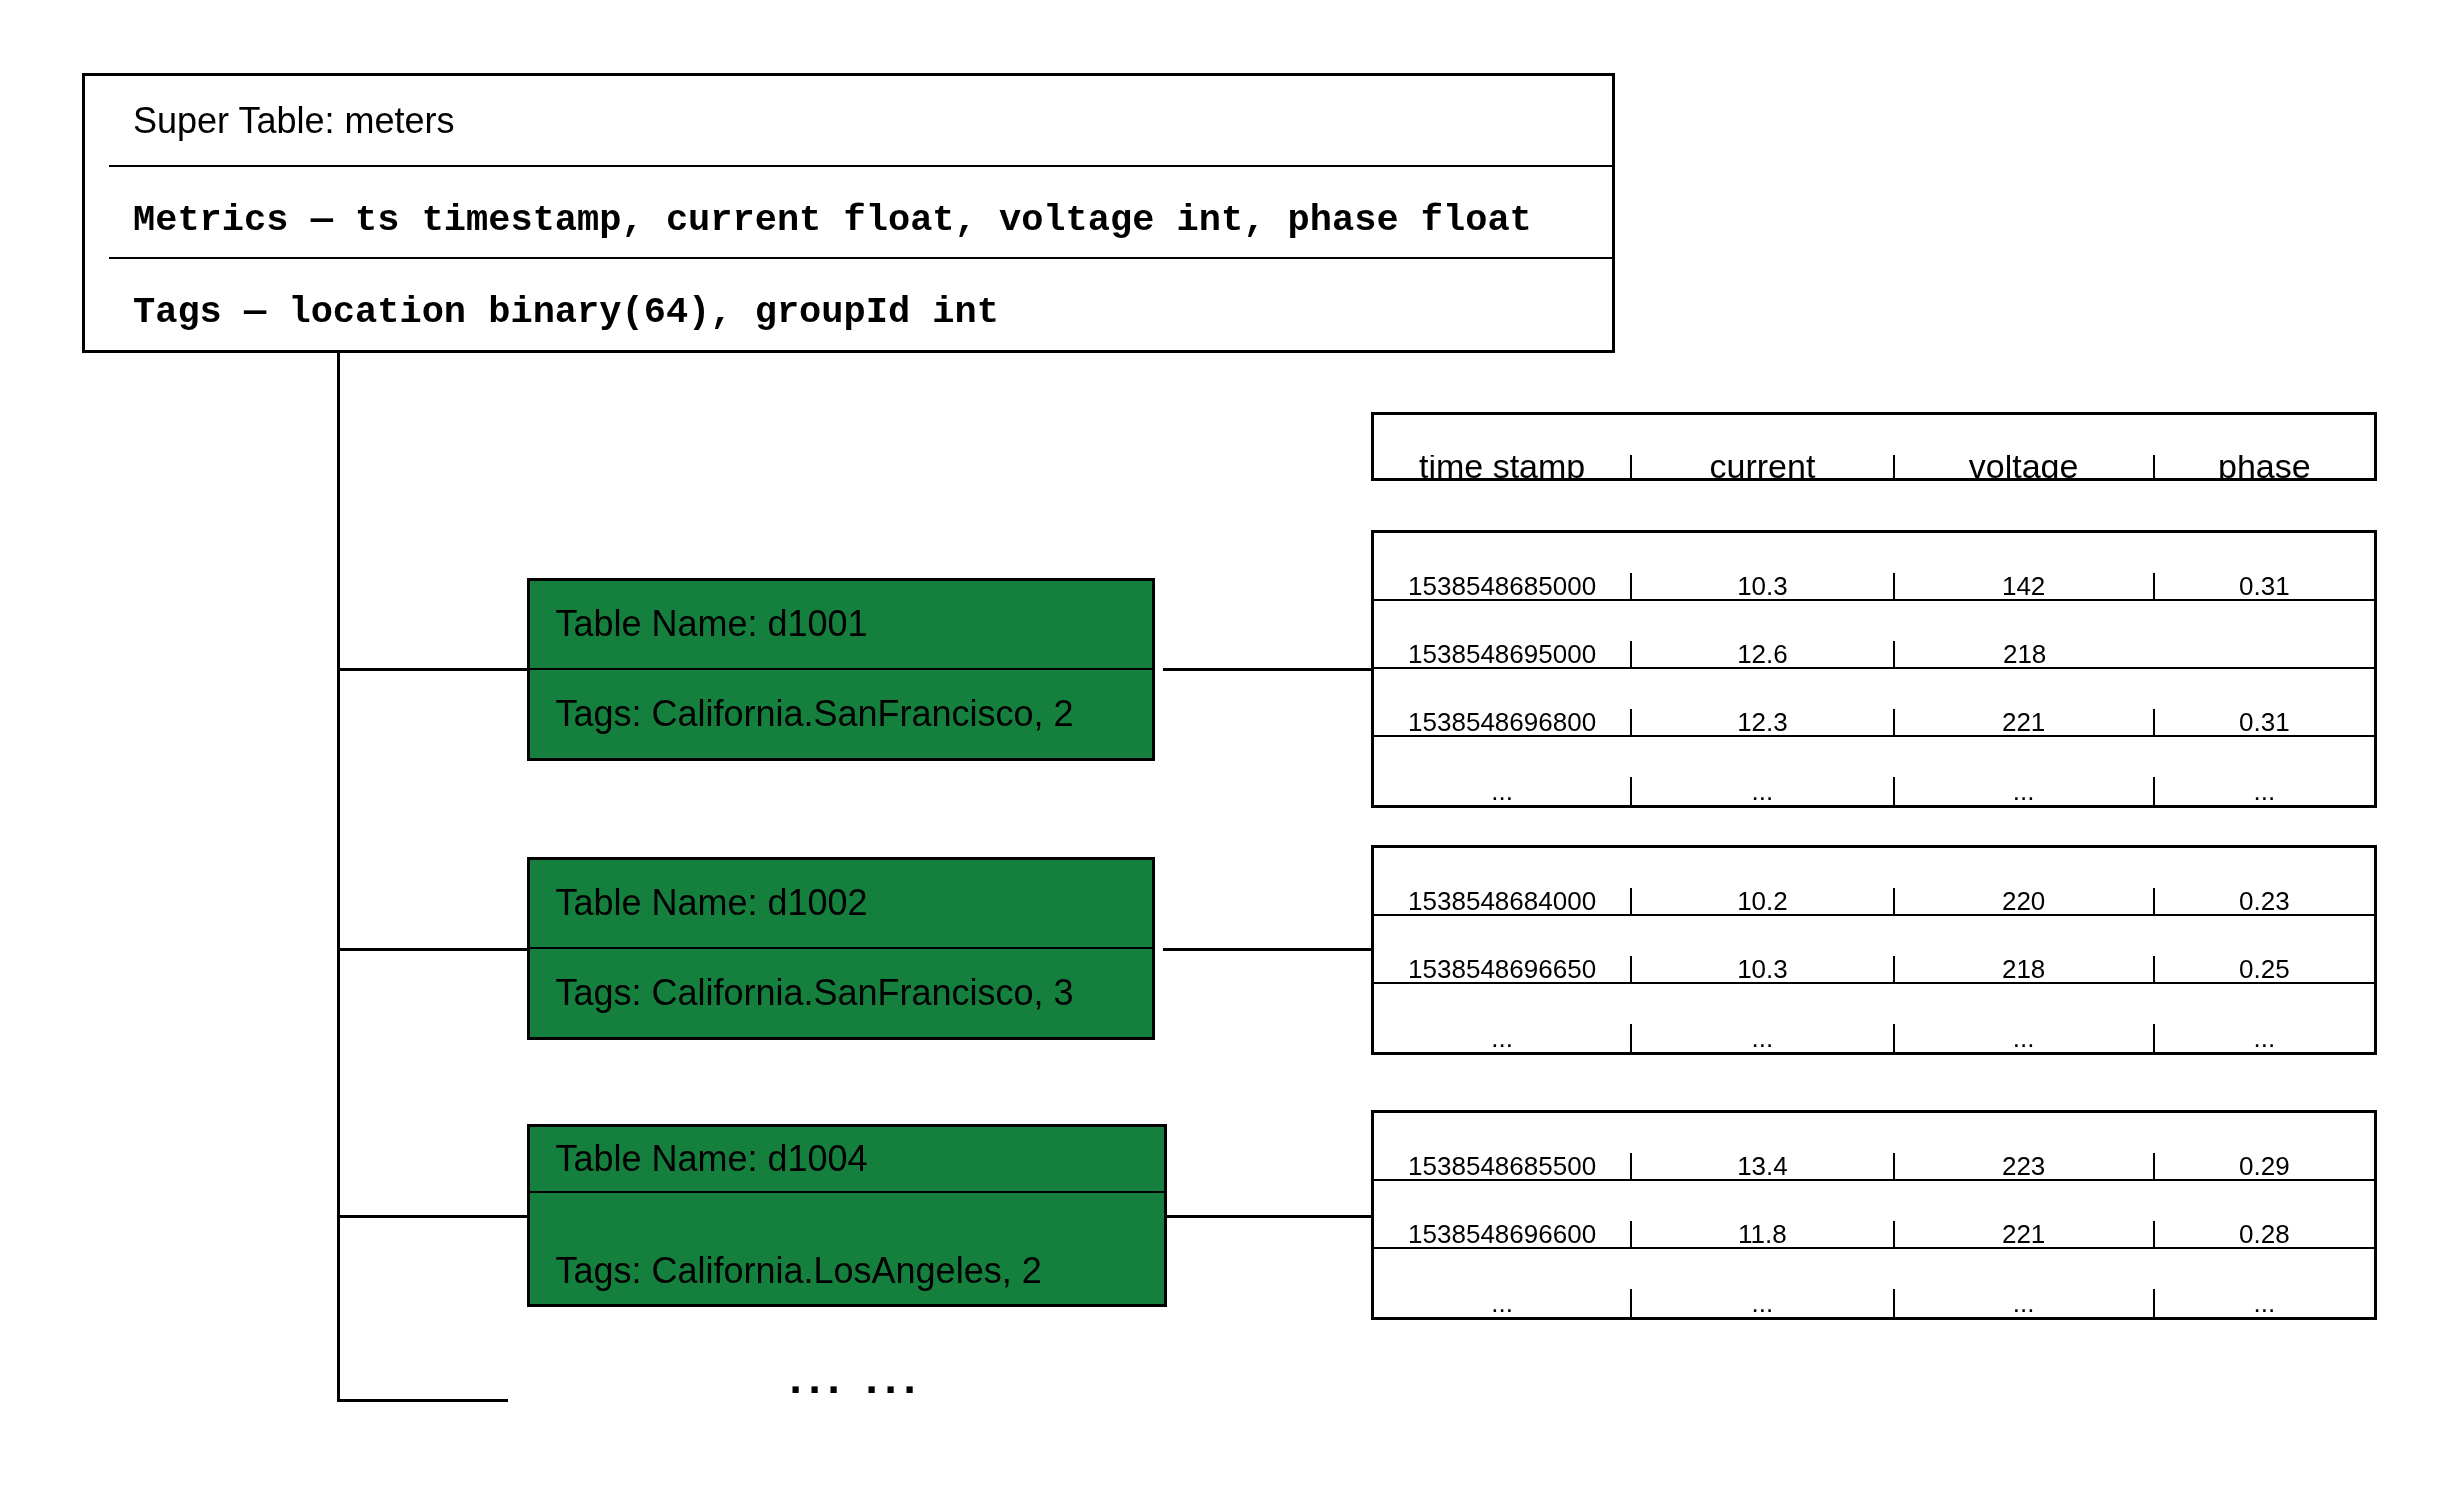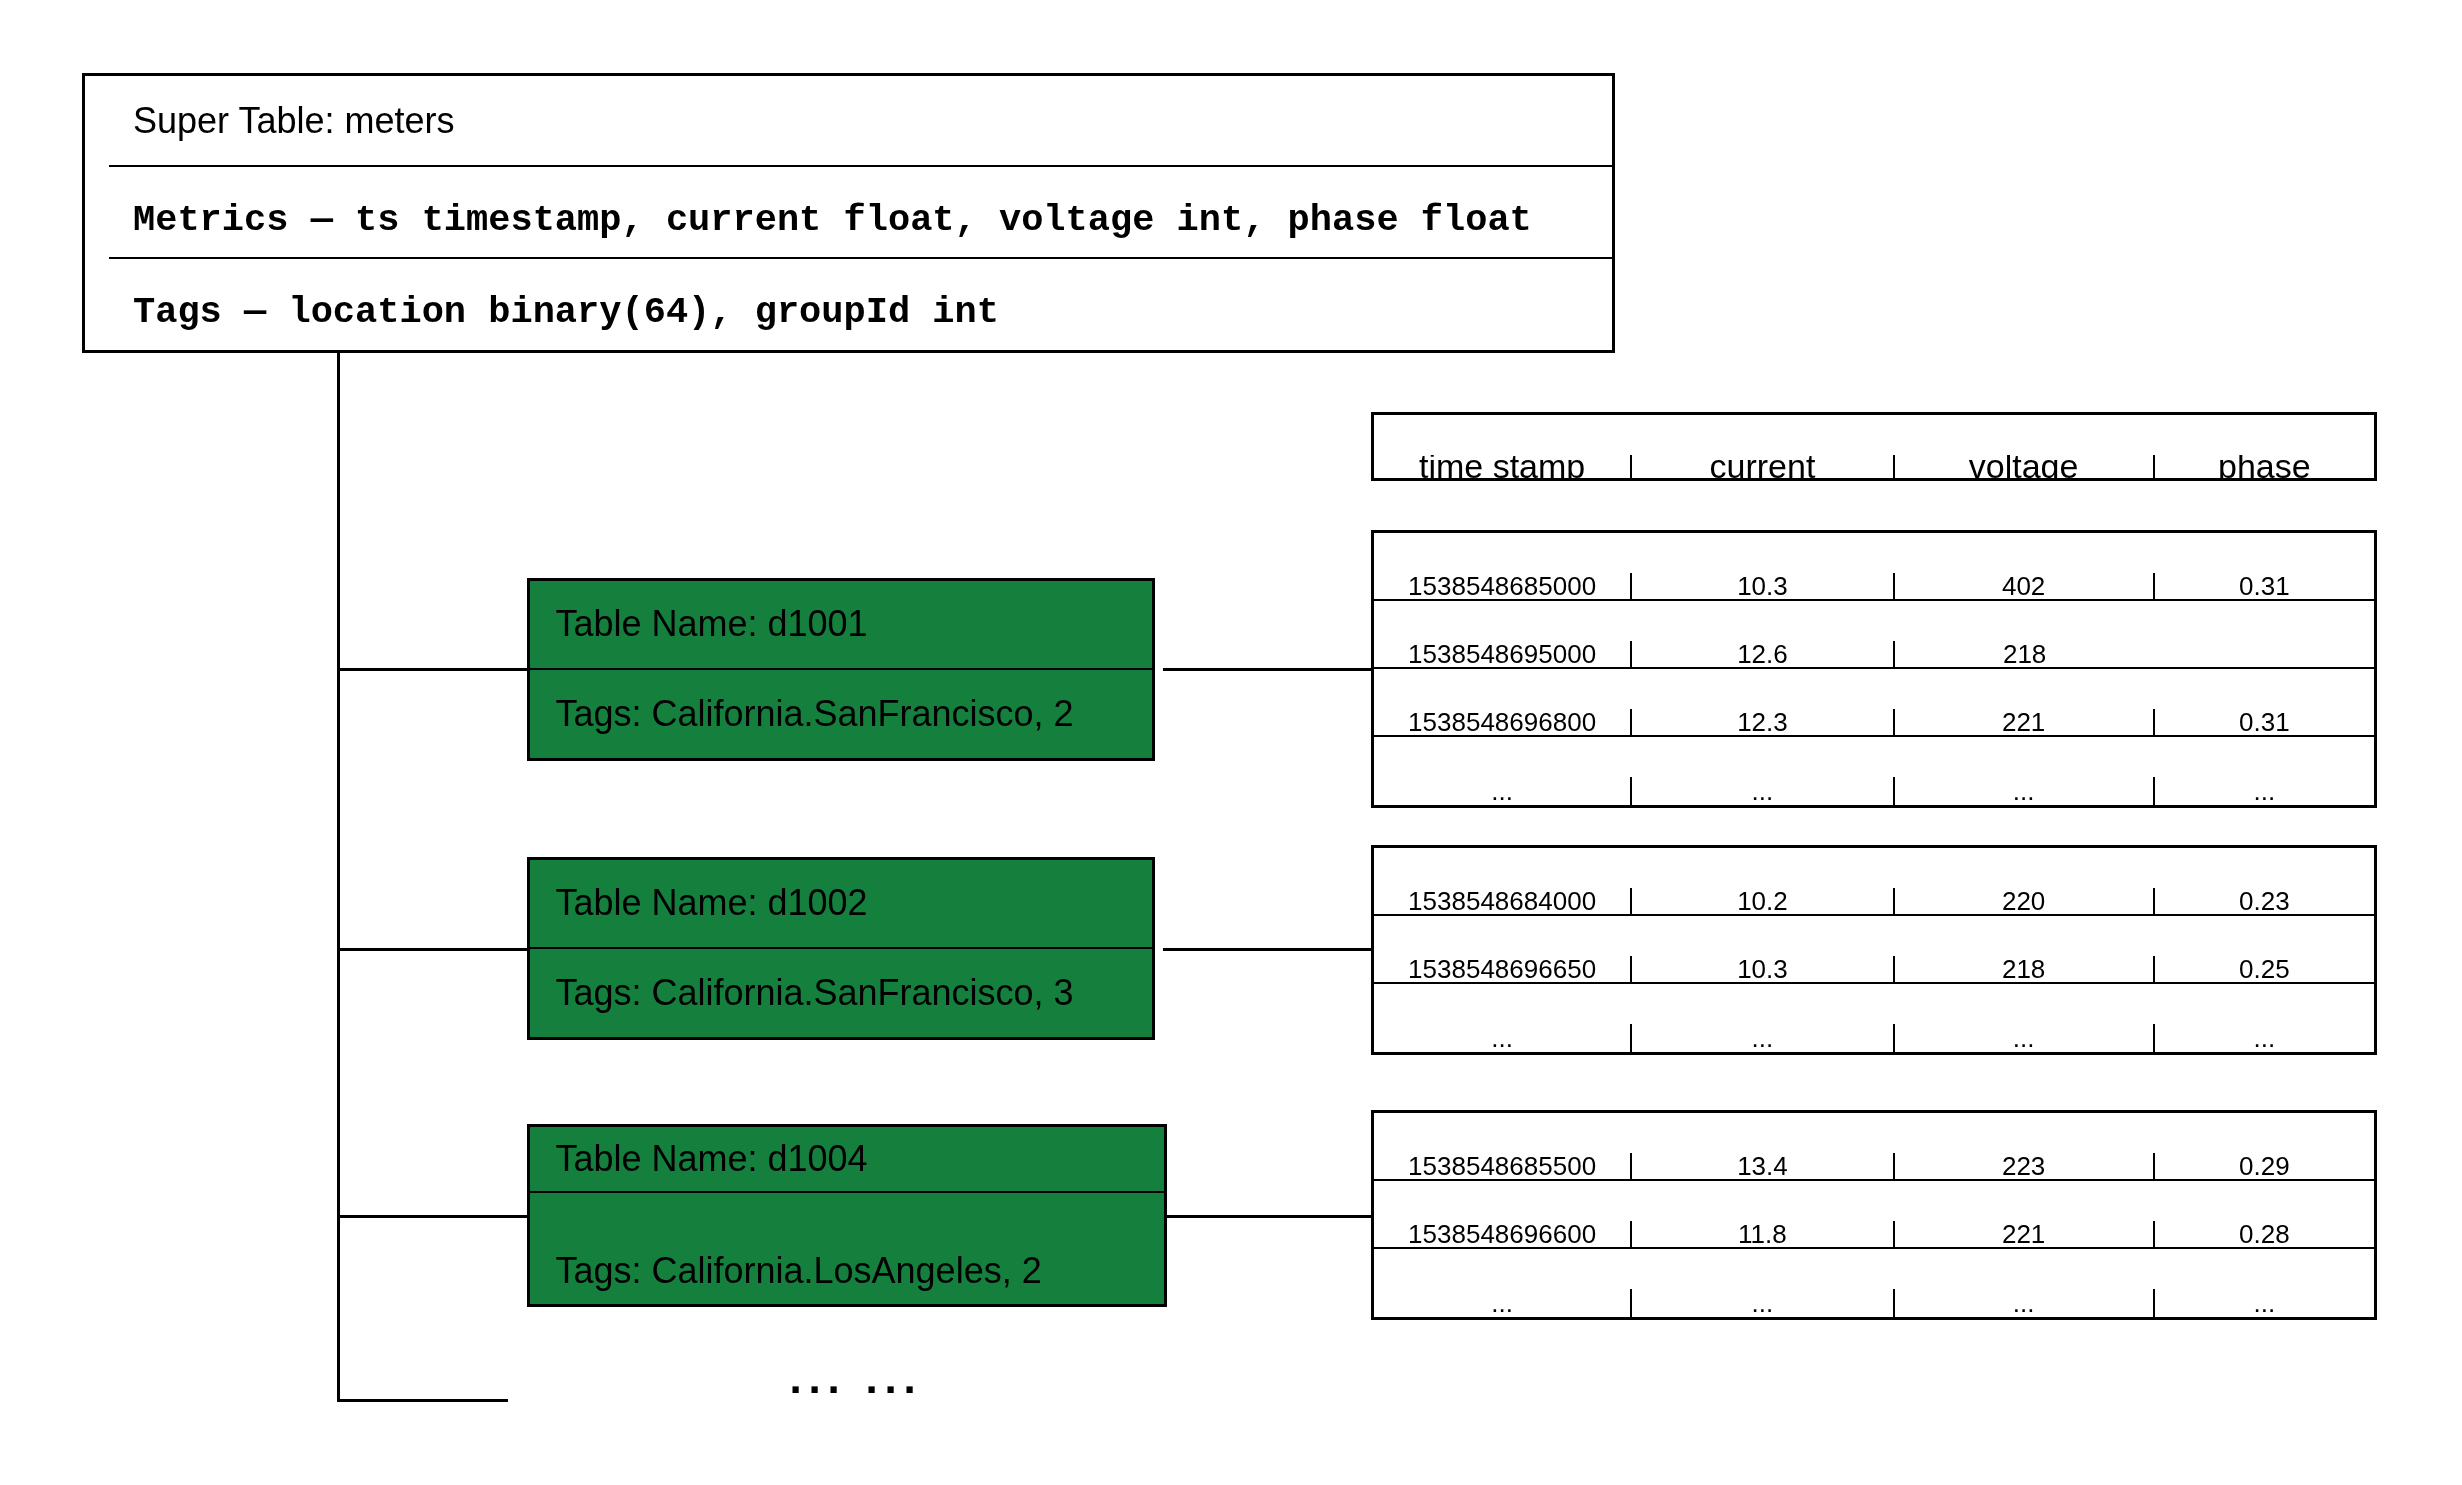--- a/index.html
+++ b/index.html
@@ -138,21 +138,21 @@
   <div class="devbox" style="left:527px; top:1124px; width:640px; height:183px;gap:46px;">
     <div class="devrow">Table Name: d1004</div>
     <div class="devrow">Tags: California.LosAngeles, 2</div>
   </div>
 
   <div class="dtable" style="left:1371px; top:530px; width:1006px;">
 
   <div class="drow">
         <div class="dcell">1538548685000</div>
         <div class="dcell">10.3</div>
-        <div class="dcell">402</div>
+        <div class="dcell">142</div>
         <div class="dcell">0.31</div>
       </div>
       <div class="drow">
         <div class="dcell">1538548695000</div>
         <div class="dcell">12.6</div>
         <div class="dcell">218</div>
       </div>
       <div class="drow">
         <div class="dcell">1538548696800</div>
         <div class="dcell">12.3</div>

